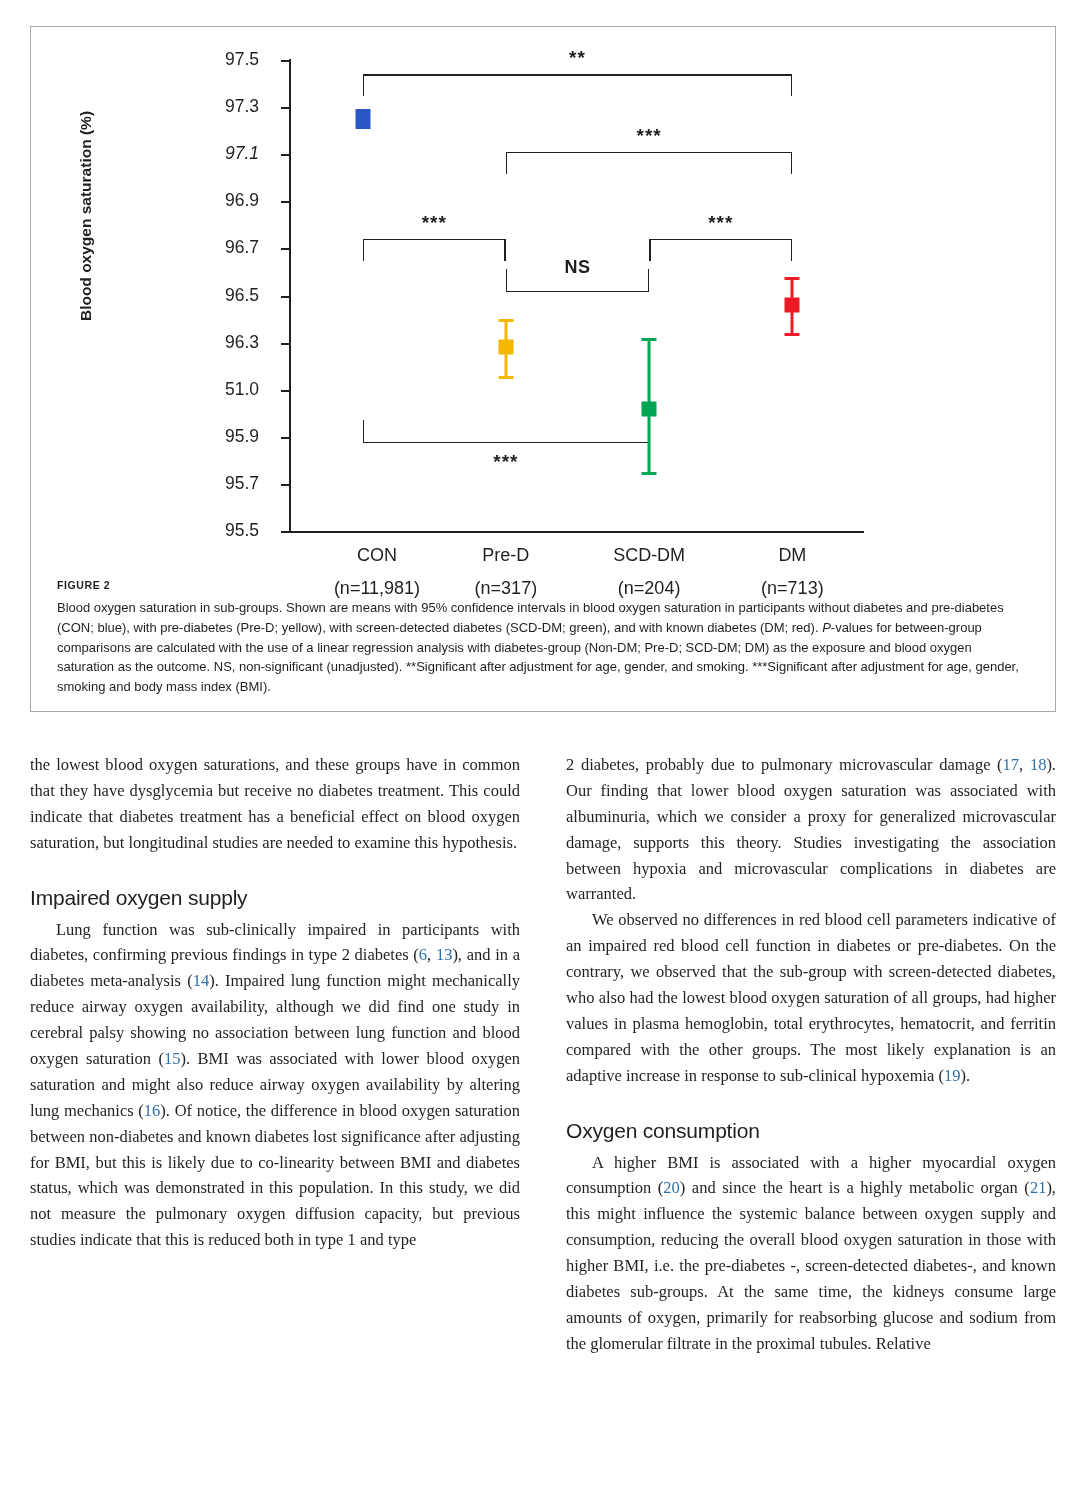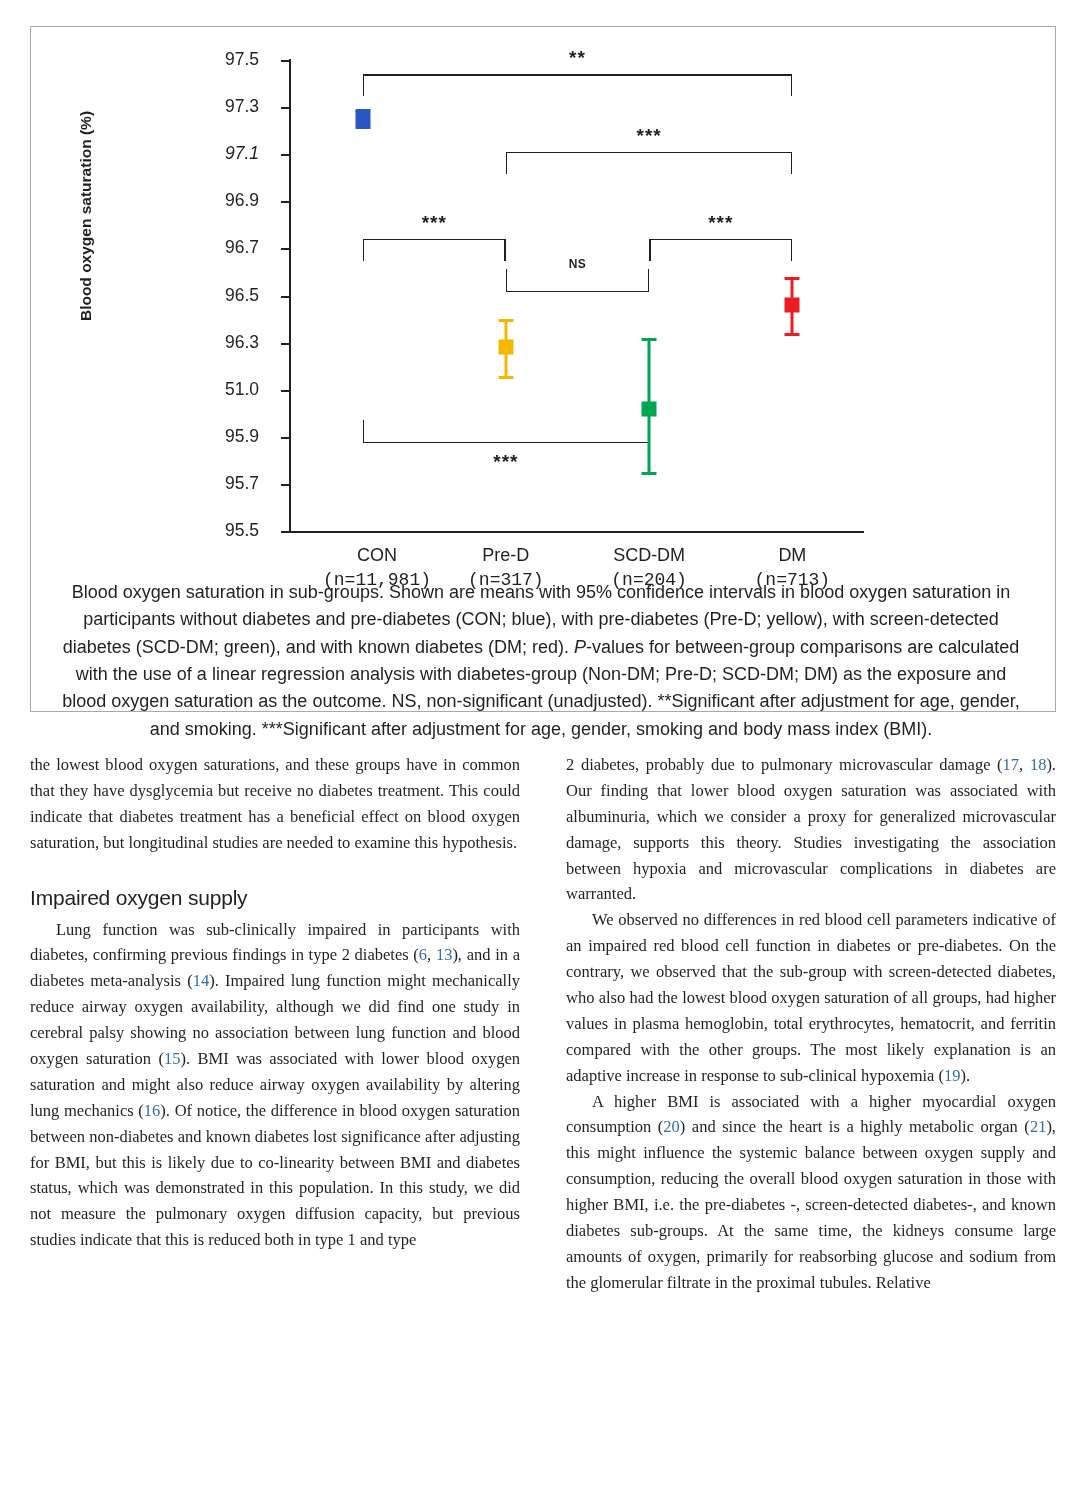--- a/index.html
+++ b/index.html
@@ -129,59 +129,58 @@
     position: absolute;
     font-family: "Liberation Sans", sans-serif;
     font-weight: bold;
     font-size: 19px;
     color: #231f20;
     text-align: center;
     transform: translateX(-50%);
     letter-spacing: 1px;
   }
   .sig-label.ns {
-    font-size: 12px;
+    font-size: 18px;
     letter-spacing: 0.5px;
   }
 
   
   .xlab {
     position: absolute;
     text-align: center;
     font-family: "Liberation Sans", sans-serif;
     font-size: 18px;
     color: #231f20;
     transform: translateX(-50%);
     width: 160px;
   }
   .xlab .n {
     display: block;
-    margin-top: 4px;
-    font-family: Liberation Mono, monospace;
+    margin-top: 12px;
   }
 
   
   .caption {
     position: absolute;
     left: 26px;
     top: 552px;
     width: 968px;
     font-family: "Liberation Sans", sans-serif;
     color: #231f20;
   }
   .caption .figtitle {
     font-size: 10.5px;
     font-weight: bold;
     letter-spacing: 0.6px;
     margin-bottom: 7px;
   }
   .caption .captext {
-    font-size: 18px;
+    font-size: 13px;
     line-height: 1.52;
-    text-align: center;
+    text-align: left;
   }
   .caption .captext i { font-style: italic; }
 
   
   .columns {
     position: absolute;
     left: 30px;
     top: 752px;
     width: 1026px;
     height: 730px;
@@ -318,20 +317,21 @@
       </div>
     <div id="xlabels">
         <div class="xlab" style="left: 346px; top: 518px; text-align: center;"><span>CON</span><span class="n">(n=11,981)</span></div>
         <div class="xlab" style="left: 474.875px; top: 518px;"><span>Pre-D</span><span class="n">(n=317)</span></div>
         <div class="xlab" style="left: 618.125px; top: 518px;"><span>SCD-DM</span><span class="n">(n=204)</span></div>
         <div class="xlab" style="left: 761.375px; top: 518px;"><span>DM</span><span class="n">(n=713)</span></div>
       </div>
   </div>
 
   <div class="caption">
+    <div class="figtitle">FIGURE 2</div>
     <div class="captext" id="captext"><span>Blood oxygen saturation in sub-groups. Shown are means with 95% confidence intervals in blood oxygen saturation in participants without diabetes and pre-diabetes (CON; blue), with pre-diabetes (Pre-D; yellow), with screen-detected diabetes (SCD-DM; green), and with known diabetes (DM; red). </span><i>P</i><span>-values for between-group comparisons are calculated with the use of a linear regression analysis with diabetes-group (Non-DM; Pre-D; SCD-DM; DM) as the exposure and blood oxygen saturation as the outcome. NS, non-significant (unadjusted). **Significant after adjustment for age, gender, and smoking. ***Significant after adjustment for age, gender, smoking and body mass index (BMI).</span></div>
   </div>
 </div>
 
 <div class="columns">
 
   <div class="col left">
     <p class="noindent">the lowest blood oxygen saturations, and these groups have in common that they have dysglycemia but receive no diabetes treatment. This could indicate that diabetes treatment has a beneficial effect on blood oxygen saturation, but longitudinal studies are needed to examine this hypothesis.</p>
     <h2 class="sec-head">Impaired oxygen supply</h2>
     <p>
@@ -339,17 +339,18 @@
     </p>
   </div>
 
   <div class="col right">
     <p class="noindent">
       <span>2 diabetes, probably due to pulmonary microvascular damage (</span><span class="ref">17</span><span>, </span><span class="ref">18</span><span>). Our finding that lower blood oxygen saturation was associated with albuminuria, which we consider a proxy for generalized microvascular damage, supports this theory. Studies investigating the association between hypoxia and microvascular complications in diabetes are warranted.</span>
     </p>
     <p>
       <span>We observed no differences in red blood cell parameters indicative of an impaired red blood cell function in diabetes or pre-diabetes. On the contrary, we observed that the sub-group with screen-detected diabetes, who also had the lowest blood oxygen saturation of all groups, had higher values in plasma hemoglobin, total erythrocytes, hematocrit, and ferritin compared with the other groups. The most likely explanation is an adaptive increase in response to sub-clinical hypoxemia (</span><span class="ref">19</span><span>).</span>
     </p>
+    <h2 class="sec-head">Oxygen consumption</h2>
     <p>
       <span>A higher BMI is associated with a higher myocardial oxygen consumption (</span><span class="ref">20</span><span>) and since the heart is a highly metabolic organ (</span><span class="ref">21</span><span>), this might influence the systemic balance between oxygen supply and consumption, reducing the overall blood oxygen saturation in those with higher BMI, i.e. the pre-diabetes -, screen-detected diabetes-, and known diabetes sub-groups. At the same time, the kidneys consume large amounts of oxygen, primarily for reabsorbing glucose and sodium from the glomerular filtrate in the proximal tubules. Relative</span>
     </p>
   </div>
 </div>
 
 </body></html>

